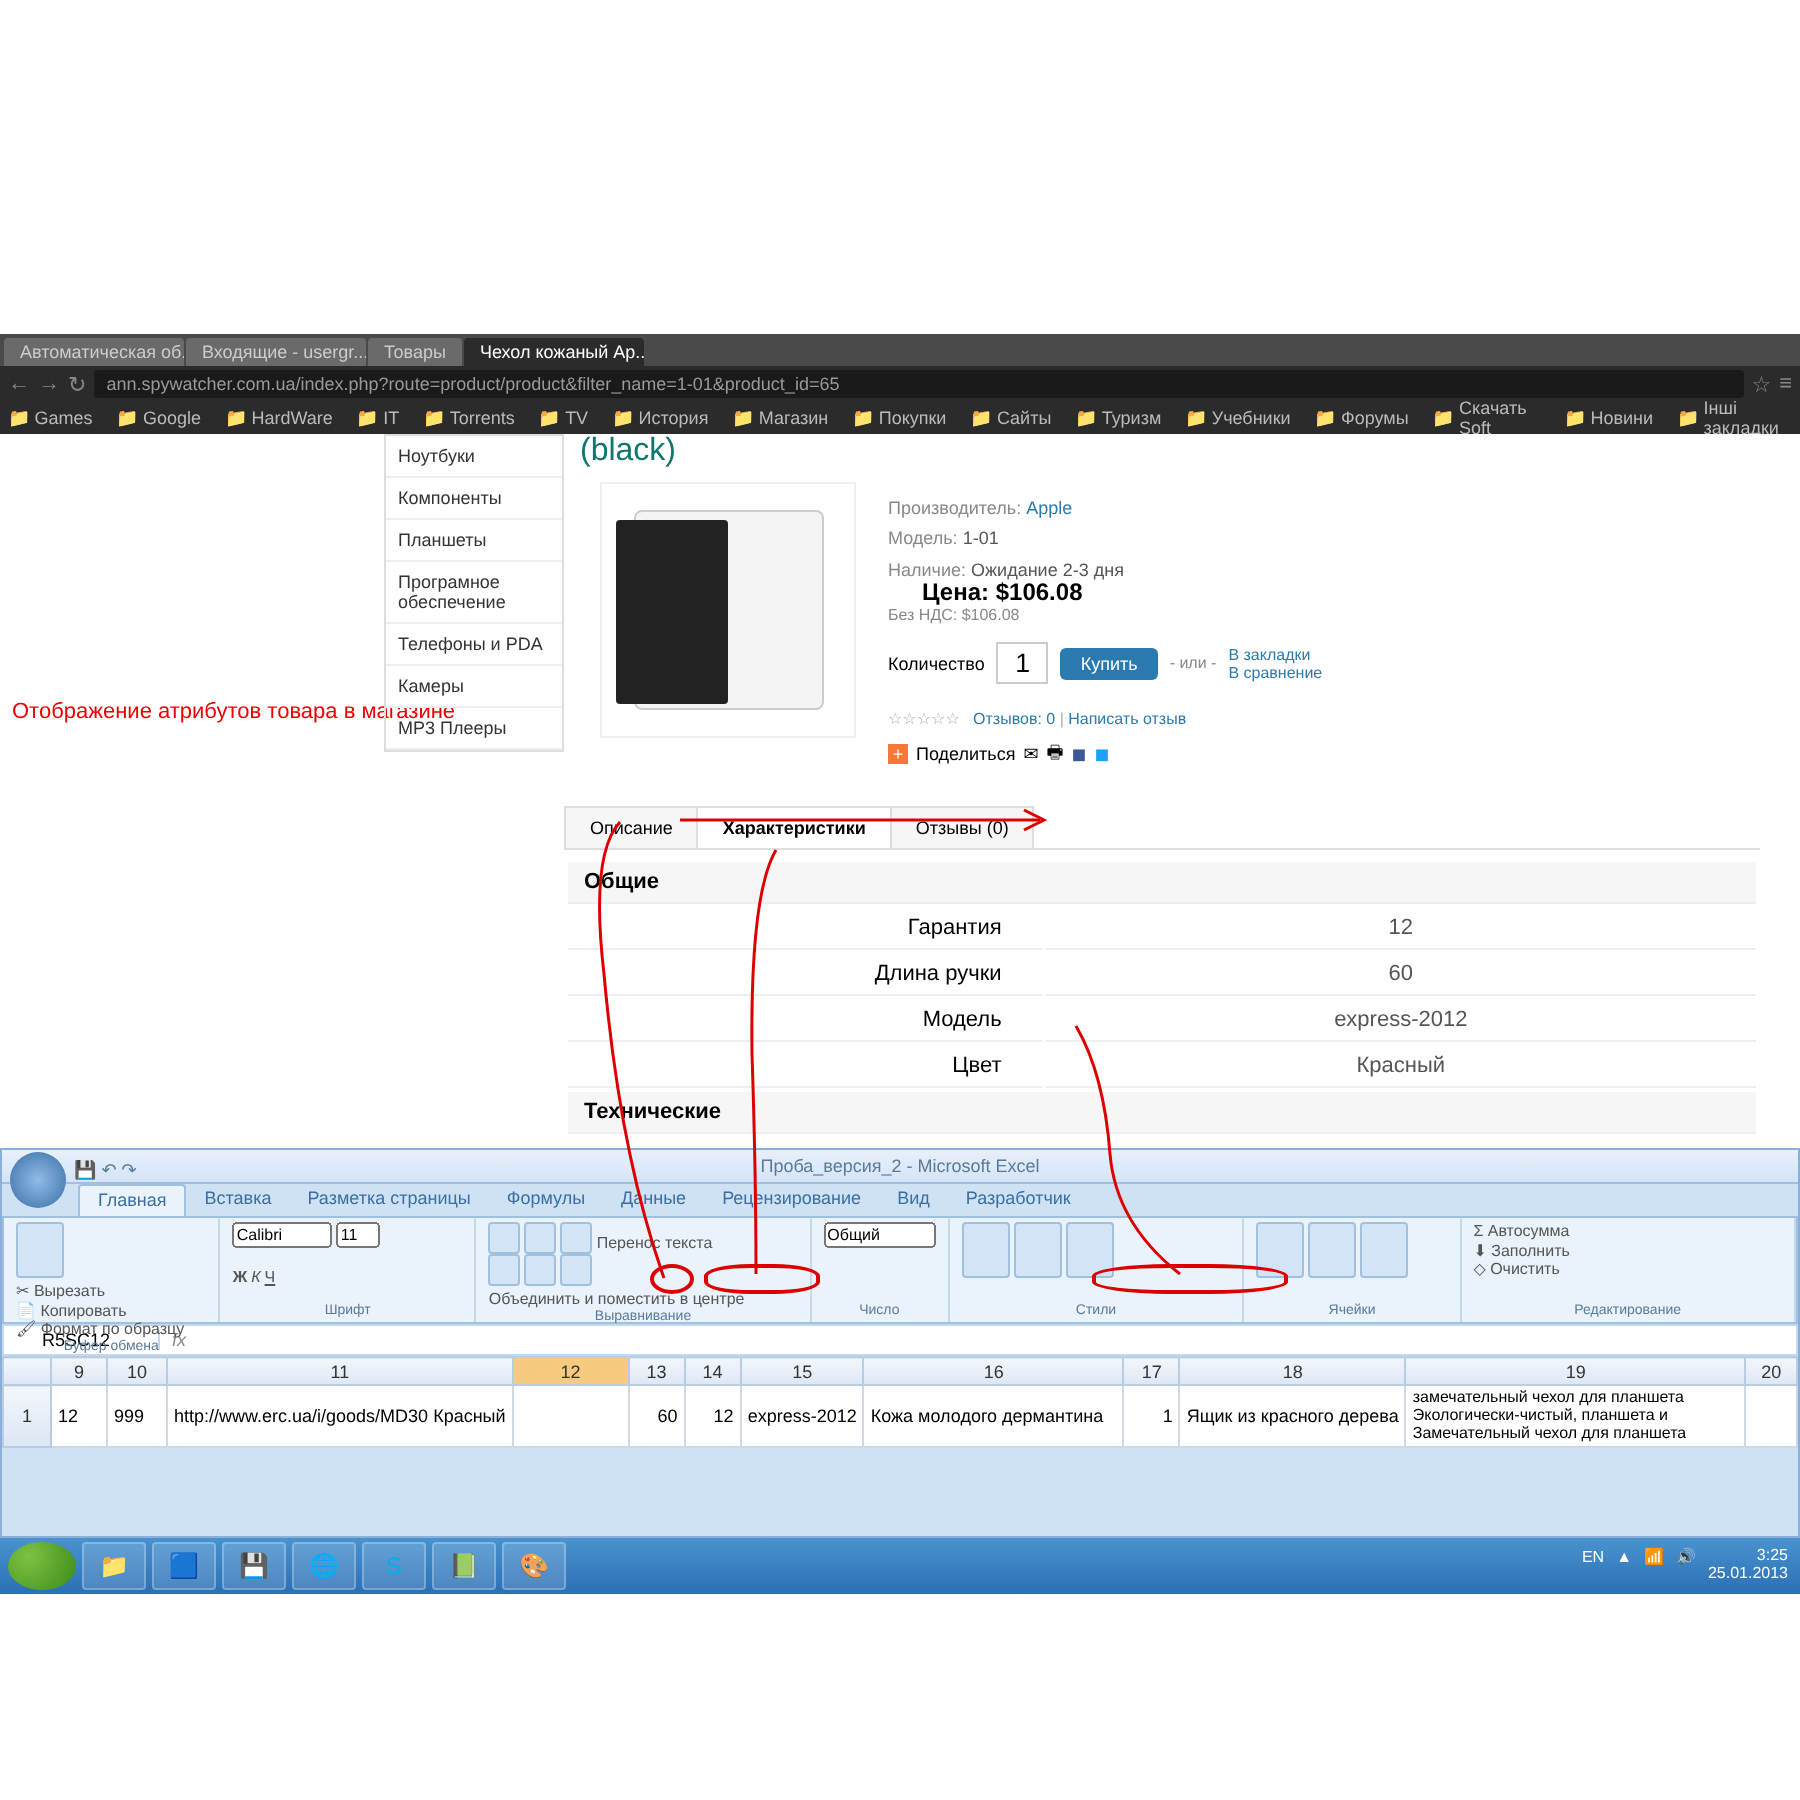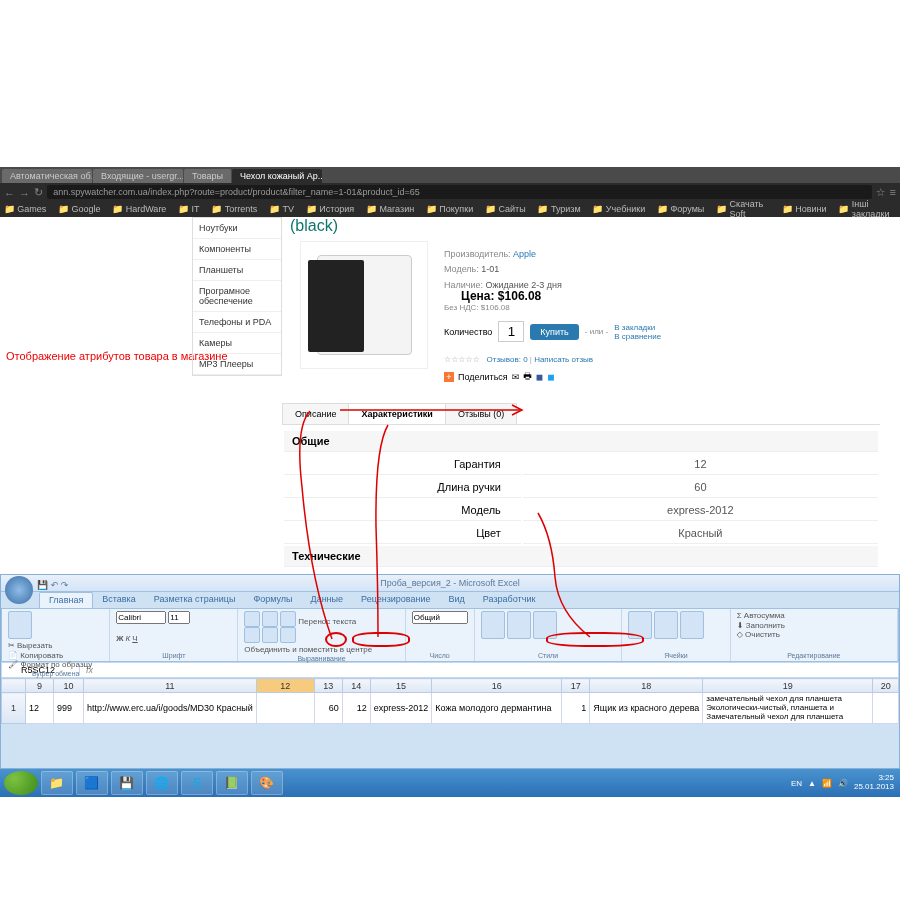--- a/index.html
+++ b/index.html
@@ -69,21 +69,21 @@
 .ex-fx{padding:0 6px;font-style:italic;color:#888;font-size:9px}
 .ex-grid{background:#fff;font-size:9px}
 .ex-grid table{border-collapse:collapse;width:100%}
 .ex-grid th{background:linear-gradient(#f3f6fb,#dce7f5);border:1px solid #b8cce4;padding:1px;font-weight:normal;font-size:9px;color:#333;height:14px}
 .ex-grid td{border:1px solid #d0d7e5;padding:2px 3px;height:14px;white-space:nowrap;overflow:hidden}
 .ex-grid th.sel{background:#f7cb7d}
 .ex-grid th.rh{width:24px}
 .taskbar{height:28px;background:linear-gradient(#4993cf,#2b6fb5);display:flex;align-items:center;padding:0 4px;gap:3px;position:relative}
 .start{width:34px;height:24px;background:radial-gradient(circle at 30% 30%,#7fc241,#3a8a1a);border-radius:50%}
 .tb-icon{width:32px;height:24px;background:rgba(255,255,255,.15);border:1px solid rgba(255,255,255,.25);border-radius:2px;display:flex;align-items:center;justify-content:center;font-size:12px}
-.tb-tray{position:absolute;right:6px;display:flex;align-items:center;gap:6px;color:#fff;font-size:8px}
+.tb-tray{position:absolute;right:6px;display:flex;align-items:flex-start;gap:6px;color:#fff;font-size:8px}
 .tb-clock{text-align:right;line-height:1.1}
 </style>
 </head>
 <body>
 
 <div class="content">
 
 <div class="browser">
  <div class="chrome-top">
   <div class="tab">

